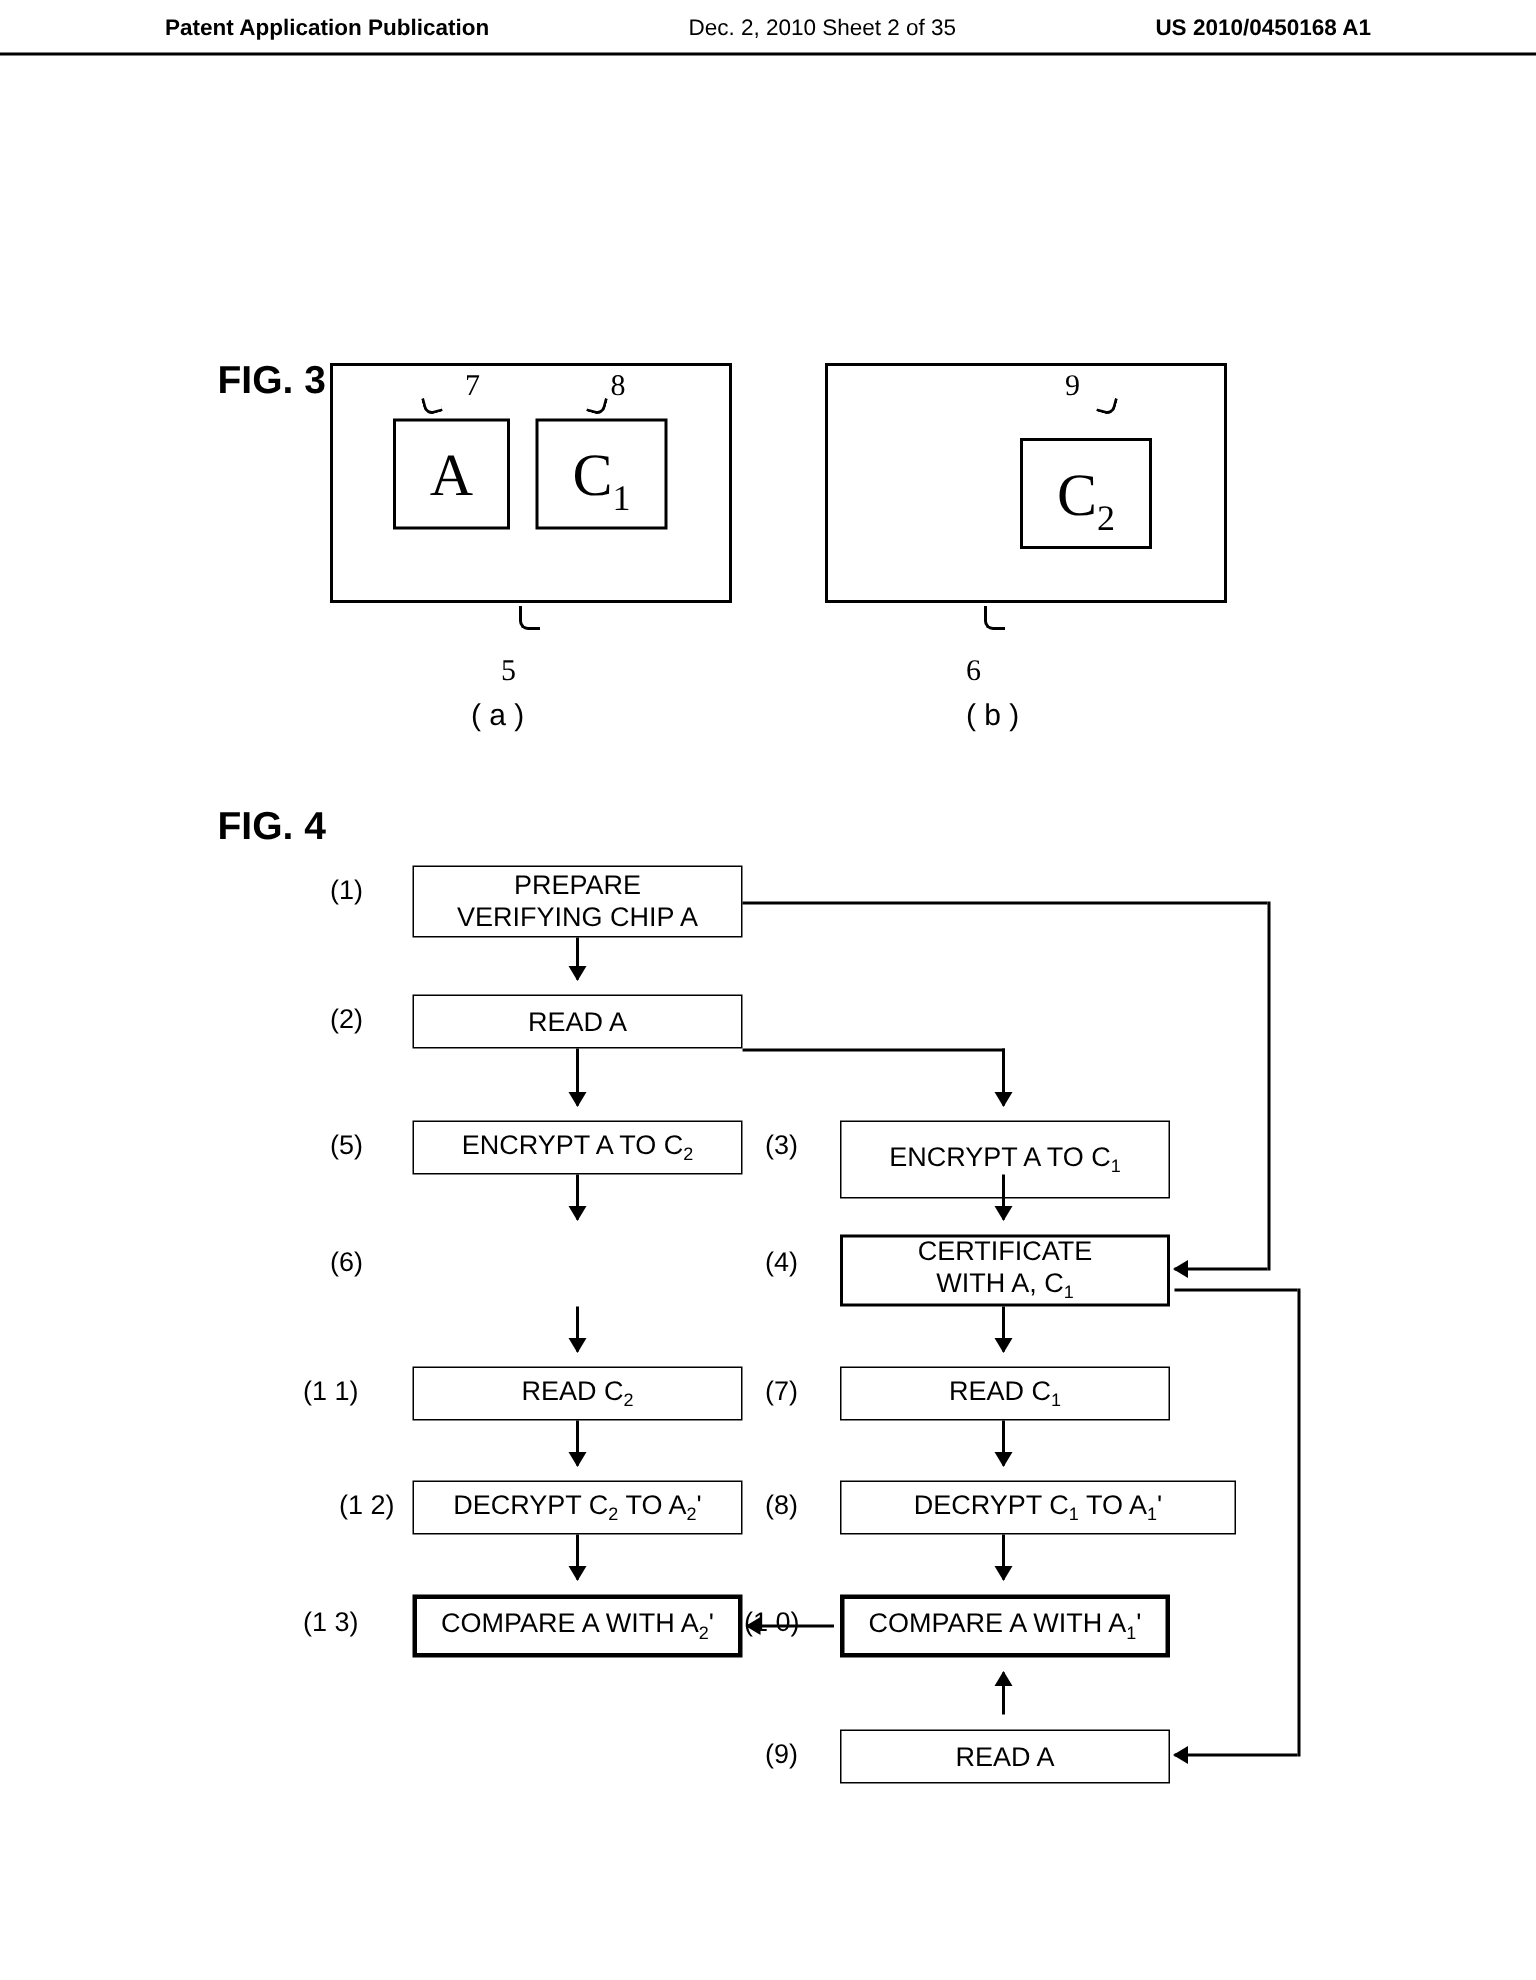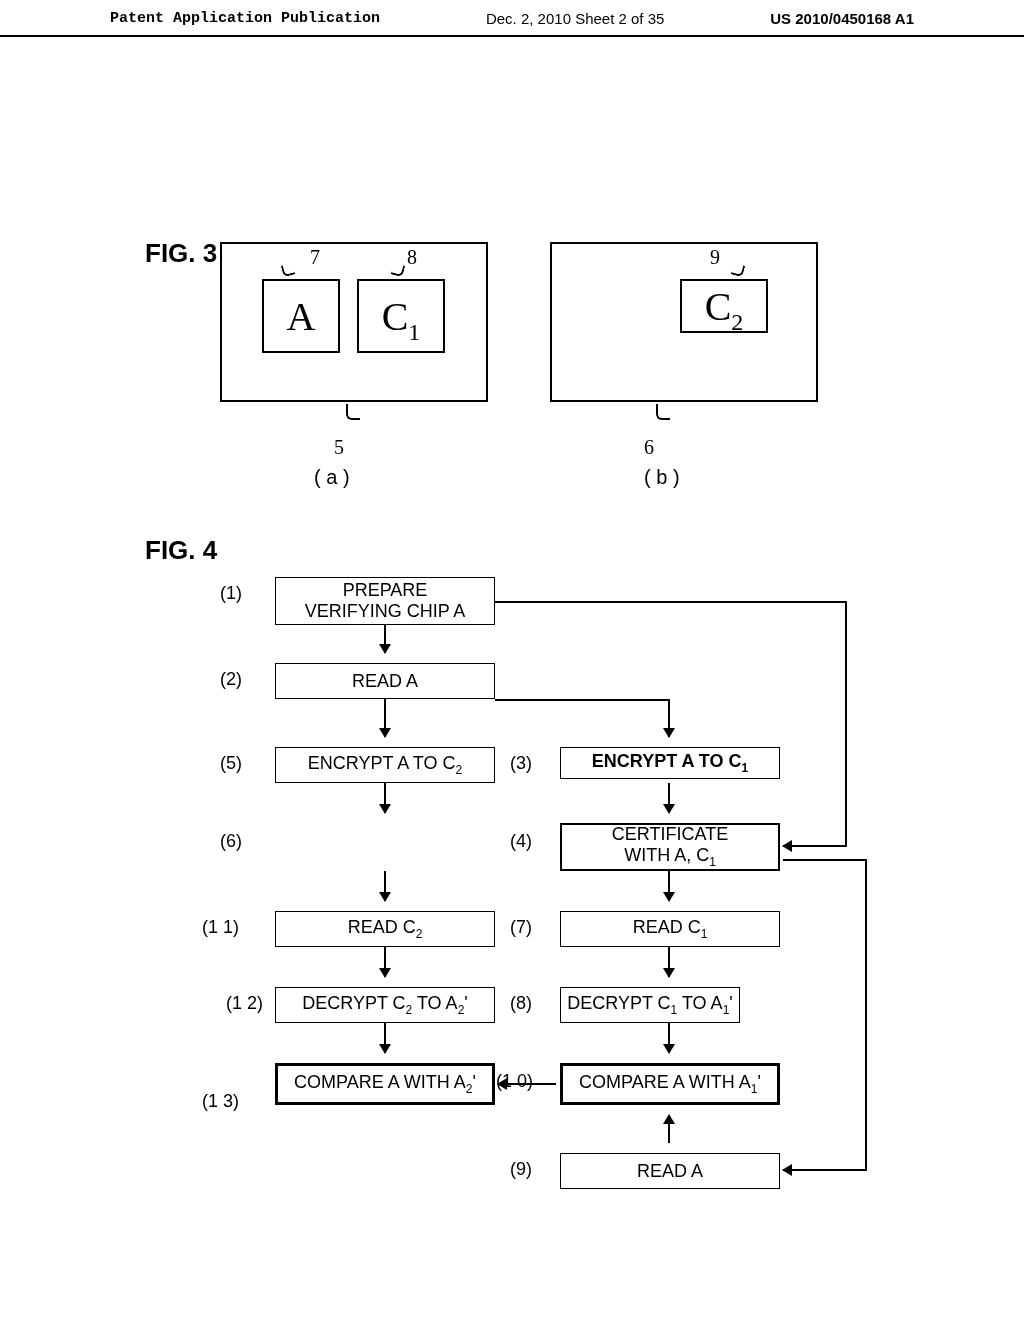--- a/index.html
+++ b/index.html
@@ -11,36 +11,36 @@
     position: relative;
   }
   .header {
     display: flex;
     justify-content: space-between;
     align-items: center;
     padding: 10px 110px 8px 110px;
     border-bottom: 2px solid #000;
     font-size: 15px;
   }
-  .header .left { font-weight: bold; font-family: Liberation Mono, monospace; }
+  .header .left { font-weight: bold; }
   .header .center { }
   .header .right { font-weight: bold; }
   .content { position: relative; width: 1024px; }
   .fig-label { position: absolute; font-size: 26px; font-weight: bold; }
 
   
   .fig3 { position: absolute; left: 145px; top: 165px; margin-top: 36px; }
   .fig3-area { position: absolute; left: 220px; top: 205px; width: 620px; height: 260px; }
   .card { position: absolute; border: 2.5px solid #000; }
   .card-a { left: 0; top: 0; width: 268px; height: 160px; }
   .card-b { left: 330px; top: 0; width: 268px; height: 160px; }
   .inner-box { position: absolute; border: 2.5px solid #000; display: flex; align-items: center; justify-content: center; font-size: 40px; font-family: "Times New Roman", serif; }
   .box-A { left: 40px; top: 35px; width: 78px; height: 74px; }
   .box-C1 { left: 135px; top: 35px; width: 88px; height: 74px; }
-  .box-C2 { left: 128px; top: 35px; width: 88px; height: 54px; }
+  .box-C2 { left: 128px; top: 48px; width: 88px; height: 74px; }
   .sub { font-size: 24px; position: relative; top: 10px; }
   .lead-num { position: absolute; font-size: 20px; font-family: "Times New Roman", serif; }
   .n7 { left: 90px; top: 4px; }
   .n8 { left: 187px; top: 4px; }
   .n9 { left: 490px; top: 4px; }
   .n5 { left: 114px; top: 194px; }
   .n6 { left: 424px; top: 194px; }
   .ab-label { position: absolute; font-size: 20px; }
   .lab-a { left: 94px; top: 224px; }
   .lab-b { left: 424px; top: 224px; }
@@ -123,21 +123,21 @@
     <div class="line-h" style="left:315px; top:122px; width:175px;"></div>
     <div class="arrow-v" style="left:488px; top:122px; height:38px;"></div>
 
     <span class="step-num" style="left:40px; top:176px;">(5)</span>
     <div class="fbox" style="left:95px; top:170px; width:220px; height:36px;">
       <span><span>ENCRYPT A TO C</span><span class="vsub">2</span></span>
     </div>
     <div class="arrow-v" style="left:204px; top:206px; height:30px;"></div>
 
     <span class="step-num" style="left:330px; top:176px;">(3)</span>
-    <div class="fbox" style="left:380px; top:170px; width:220px; height:32px;font-weight:bold;">
+    <div class="fbox" style="left:380px; top:170px; width:220px; height:52px;">
       <span><span>ENCRYPT A TO C</span><span class="vsub">1</span></span>
     </div>
     <div class="arrow-v" style="left:488px; top:206px; height:30px;"></div>
 
     <span class="step-num" style="left:40px; top:254px;">(6)</span>
     <div class="arrow-v" style="left:204px; top:294px; height:30px;"></div>
 
     <span class="step-num" style="left:330px; top:254px;">(4)</span>
     <div class="fbox medium" style="left:380px; top:246px; width:220px; height:48px;">
       <span style="white-space:pre-line; text-align:center;"><span style="white-space:pre-line;">CERTIFICATE
@@ -157,26 +157,26 @@
     </div>
     <div class="arrow-v" style="left:488px; top:370px; height:30px;"></div>
 
     <span class="step-num" style="left:22px; top:416px;margin-left:24px;">(1 2)</span>
     <div class="fbox" style="left:95px; top:410px; width:220px; height:36px;">
       <span><span>DECRYPT C</span><span class="vsub">2</span><span> TO A</span><span class="vsub">2</span><span>'</span></span>
     </div>
     <div class="arrow-v" style="left:204px; top:446px; height:30px;"></div>
 
     <span class="step-num" style="left:330px; top:416px;">(8)</span>
-    <div class="fbox" style="left:380px; top:410px; width:180px; height:36px;">
+    <div class="fbox" style="left:380px; top:410px; width:264px; height:36px;">
       <span><span>DECRYPT C</span><span class="vsub">1</span><span> TO A</span><span class="vsub">1</span><span>'</span></span>
     </div>
     <div class="arrow-v" style="left:488px; top:446px; height:30px;"></div>
 
-    <span class="step-num" style="left:22px; top:494px;margin-top:20px;">(1 3)</span>
+    <span class="step-num" style="left:22px; top:494px;">(1 3)</span>
     <div class="fbox thick" style="left:95px; top:486px; width:220px; height:42px;">
       <span><span>COMPARE A WITH A</span><span class="vsub">2</span><span>'</span></span>
     </div>
 
     <span class="step-num" style="left:316px; top:494px;">(1 0)</span>
     <div class="fbox thick" style="left:380px; top:486px; width:220px; height:42px;">
       <span><span>COMPARE A WITH A</span><span class="vsub">1</span><span>'</span></span>
     </div>
 
     <div class="arrow-h left" style="left:318px; top:506px; width:58px;"></div>

